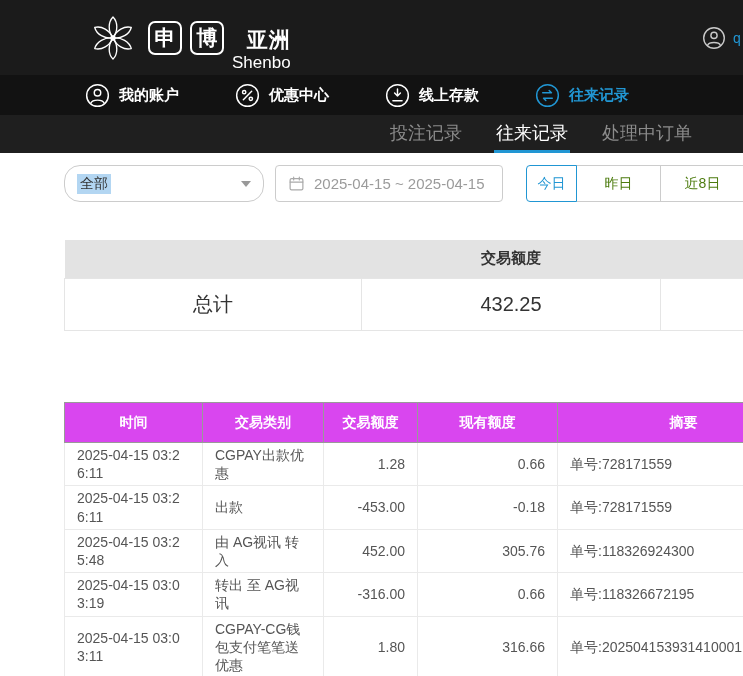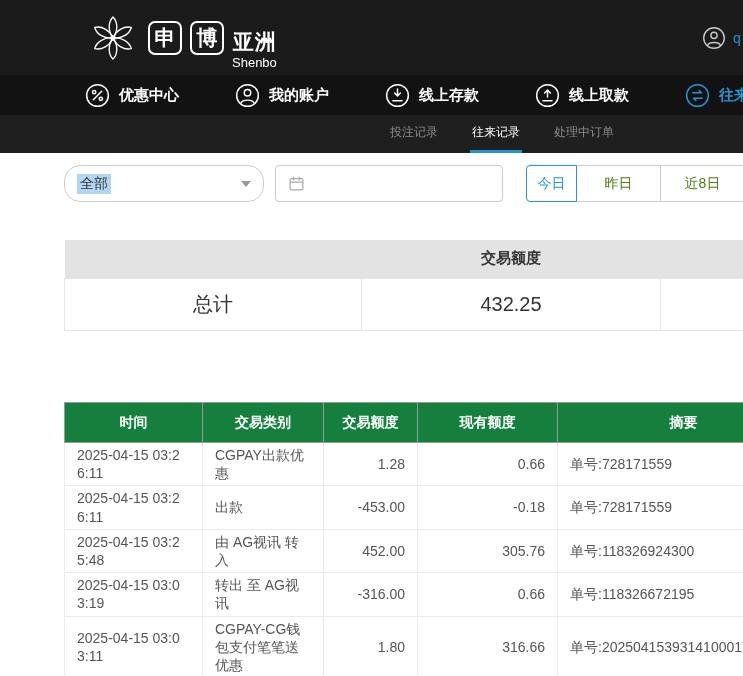--- a/index.html
+++ b/index.html
@@ -10,38 +10,38 @@
   
   .topbar { position:absolute; top:0; left:0; width:100%; height:75px; background:#1b1b1b; }
   .brand { position:absolute; left:86px; top:50%; transform:translateY(-50%);
     display:flex; align-items:center; gap:8px; cursor:pointer; }
   .logo-flower { width:54px; height:54px; display:block; }
   .logo-box { display:inline-flex; align-items:center; justify-content:center;
     width:34px; height:34px; border:2px solid #fff; border-radius:7px;
     color:#fff; font-size:21px; font-weight:700; }
   .logo-right { display:flex; flex-direction:column; align-items:flex-end; line-height:1;margin-top:24px; }
   .logo-region { color:#fff; font-size:21px; font-weight:700; letter-spacing:1px; }
-  .logo-sub { color:#fff; font-size:13px; margin-top:4px; }
+  .logo-sub { color:#fff; font-size:17px; margin-top:4px; }
   .account { position:absolute; left:702px; top:50%; transform:translateY(-50%);
     display:flex; align-items:center; gap:7px; cursor:pointer; white-space:nowrap; }
   .account svg { width:24px; height:24px; display:block; }
   .account-name { color:var(--accent,#2196d3); font-size:14px; }
 
   
   .mainnav { position:absolute; top:75px; left:0; width:100%; height:40px; background:#121212;
     display:flex; align-items:center; padding-left:85px; gap:56px; overflow:hidden; }
   .nav-item { display:flex; align-items:center; gap:9px; color:#fff; font-size:15px;
     font-weight:600; white-space:nowrap; cursor:pointer; flex:none; }
   .nav-item.active { color:var(--accent,#2196d3); }
   .nav-icon svg { width:25px; height:25px; display:block; }
 
   
   .subnav { position:absolute; top:115px; left:0; width:100%; height:38px; background:#1f1f1f; }
   .tabs { position:absolute; left:388px; top:0; height:100%; display:flex; gap:30px; }
-  .tab { display:flex; align-items:center; color:#8b8b8b; font-size:12px; cursor:pointer;
+  .tab { display:flex; align-items:center; color:#8b8b8b; font-size:18px; cursor:pointer;
     border-bottom:3px solid transparent; padding:0 2px; white-space:nowrap; }
   .tab.active { color:#fff; border-bottom-color:var(--accent,#2196d3); }
 
   
   .content { position:absolute; top:153px; left:0; width:100%; height:523px; background:#fff; }
 
   .filterbar { position:absolute; top:12px; left:64px; display:flex; align-items:center; height:37px; }
   .select { width:200px; height:37px; border:1px solid #ccc; border-radius:16px; background:#fff;
     display:flex; align-items:center; padding:0 12px; position:relative; cursor:pointer; }
   .sel-text { font-size:14px; color:#333; background:#b3d6f2; padding:1px 3px; }
@@ -61,21 +61,21 @@
 
   table { border-collapse:collapse; table-layout:fixed; }
 
   .summary { position:absolute; top:87px; left:64px; width:745px; }
   .summary thead th { background:#e3e3e3; height:38px; font-size:15px; color:#333;
     font-weight:700; text-align:center; border:none; }
   .summary tbody td { height:52px; border:1px solid #e5e5e5; text-align:center;
     font-size:20px; color:#333; background:#fff; }
 
   .txtable { position:absolute; top:249px; left:64px; width:745px; }
-  .txtable th { background:#15803d; color:#fff; height:40px; font-size:14px; font-weight:700;
+  .txtable th { background:#d946ef; color:#fff; height:40px; font-size:14px; font-weight:700;
     text-align:center; border:1px solid #999; }
   .txtable td { border:1px solid #eaeaea; font-size:14px; color:#555; height:40px;
     padding:3px 12px; background:#fff; line-height:1.3; word-break:break-all; }
   td.al-right { text-align:right; }
   td.al-left { text-align:left; }
 </style>
 </head>
 <body>
 
 <div class="page">
@@ -108,54 +108,45 @@
       </svg>
       <span class="account-name">q</span>
     </div>
   </header>
 
   <nav class="mainnav">
     <div class="nav-item">
       <span class="nav-icon">
         <svg viewBox="0 0 24 24" fill="none" stroke="currentColor" stroke-width="1.4" stroke-linecap="round">
           <circle cx="12" cy="12" r="10.4"></circle>
+            <circle cx="12" cy="9.4" r="3.1"></circle>
+          <path d="M5.6 19.3c1.6-3.8 11.2-3.8 12.8 0"></path>
+        </svg>
+      </span>
+      <span>我的账户</span>
+    </div>
+    <div class="nav-item">
+      <span class="nav-icon">
+        <svg viewBox="0 0 24 24" fill="none" stroke="currentColor" stroke-width="1.4" stroke-linecap="round">
+          <circle cx="12" cy="12" r="10.4"></circle>
             <line x1="8" y1="16" x2="16" y2="8"></line>
           <circle cx="8.8" cy="8.8" r="1.6"></circle>
             <circle cx="15.2" cy="15.2" r="1.6"></circle>
         </svg>
       </span>
       <span>优惠中心</span>
     </div>
     <div class="nav-item">
       <span class="nav-icon">
-        <svg viewBox="0 0 24 24" fill="none" stroke="currentColor" stroke-width="1.4" stroke-linecap="round">
-          <circle cx="12" cy="12" r="10.4"></circle>
-            <circle cx="12" cy="9.4" r="3.1"></circle>
-          <path d="M5.6 19.3c1.6-3.8 11.2-3.8 12.8 0"></path>
-        </svg>
-      </span>
-      <span>我的账户</span>
-    </div>
-    <div class="nav-item">
-      <span class="nav-icon">
         <svg viewBox="0 0 24 24" fill="none" stroke="currentColor" stroke-width="1.4" stroke-linecap="round" stroke-linejoin="round">
           <circle cx="12" cy="12" r="10.4"></circle>
           <path d="M12 5.8v6.6M9.2 9.6l2.8 2.8 2.8-2.8M7.6 17h8.8"></path>
         </svg>
       </span>
       <span>线上存款</span>
-    </div>
-    <div class="nav-item">
-      <span class="nav-icon">
-        <svg viewBox="0 0 24 24" fill="none" stroke="currentColor" stroke-width="1.4" stroke-linecap="round" stroke-linejoin="round">
-          <circle cx="12" cy="12" r="10.4"></circle>
-          <path d="M12 13.4V6.8M9.2 9.6L12 6.8l2.8 2.8M7.6 17h8.8"></path>
-        </svg>
-      </span>
-      <span>线上取款</span>
     </div>
     <div class="nav-item active">
       <span class="nav-icon">
         <svg viewBox="0 0 24 24" fill="none" stroke="currentColor" stroke-width="1.4" stroke-linecap="round" stroke-linejoin="round">
           <circle cx="12" cy="12" r="10.4"></circle>
           <path d="M7.4 9.4h8.4l-2.2-2.2M16.6 14.6H8.2l2.2 2.2"></path>
         </svg>
       </span>
       <span>往来记录</span>
     </div>
@@ -180,20 +171,21 @@
     <div class="filterbar">
       <div class="select">
         <span class="sel-text">全部</span>
         <span class="caret"></span>
       </div>
       <div class="dateinput">
         <svg viewBox="0 0 24 24" fill="none" stroke="#a9a9a9" stroke-width="1.7" stroke-linecap="round">
           <rect x="3" y="5" width="18" height="16" rx="2"></rect>
           <path d="M3 10h18M8 3v4M16 3v4"></path>
         </svg>
+        <span>2025-04-15 ~ 2025-04-15</span>
       </div>
       <div class="btngroup">
         <button class="qbtn w1 active">今日</button>
         <button class="qbtn w2">昨日</button>
         <button class="qbtn w3">近8日</button>
       </div>
     </div>
 
     <table class="summary">
       <colgroup>

